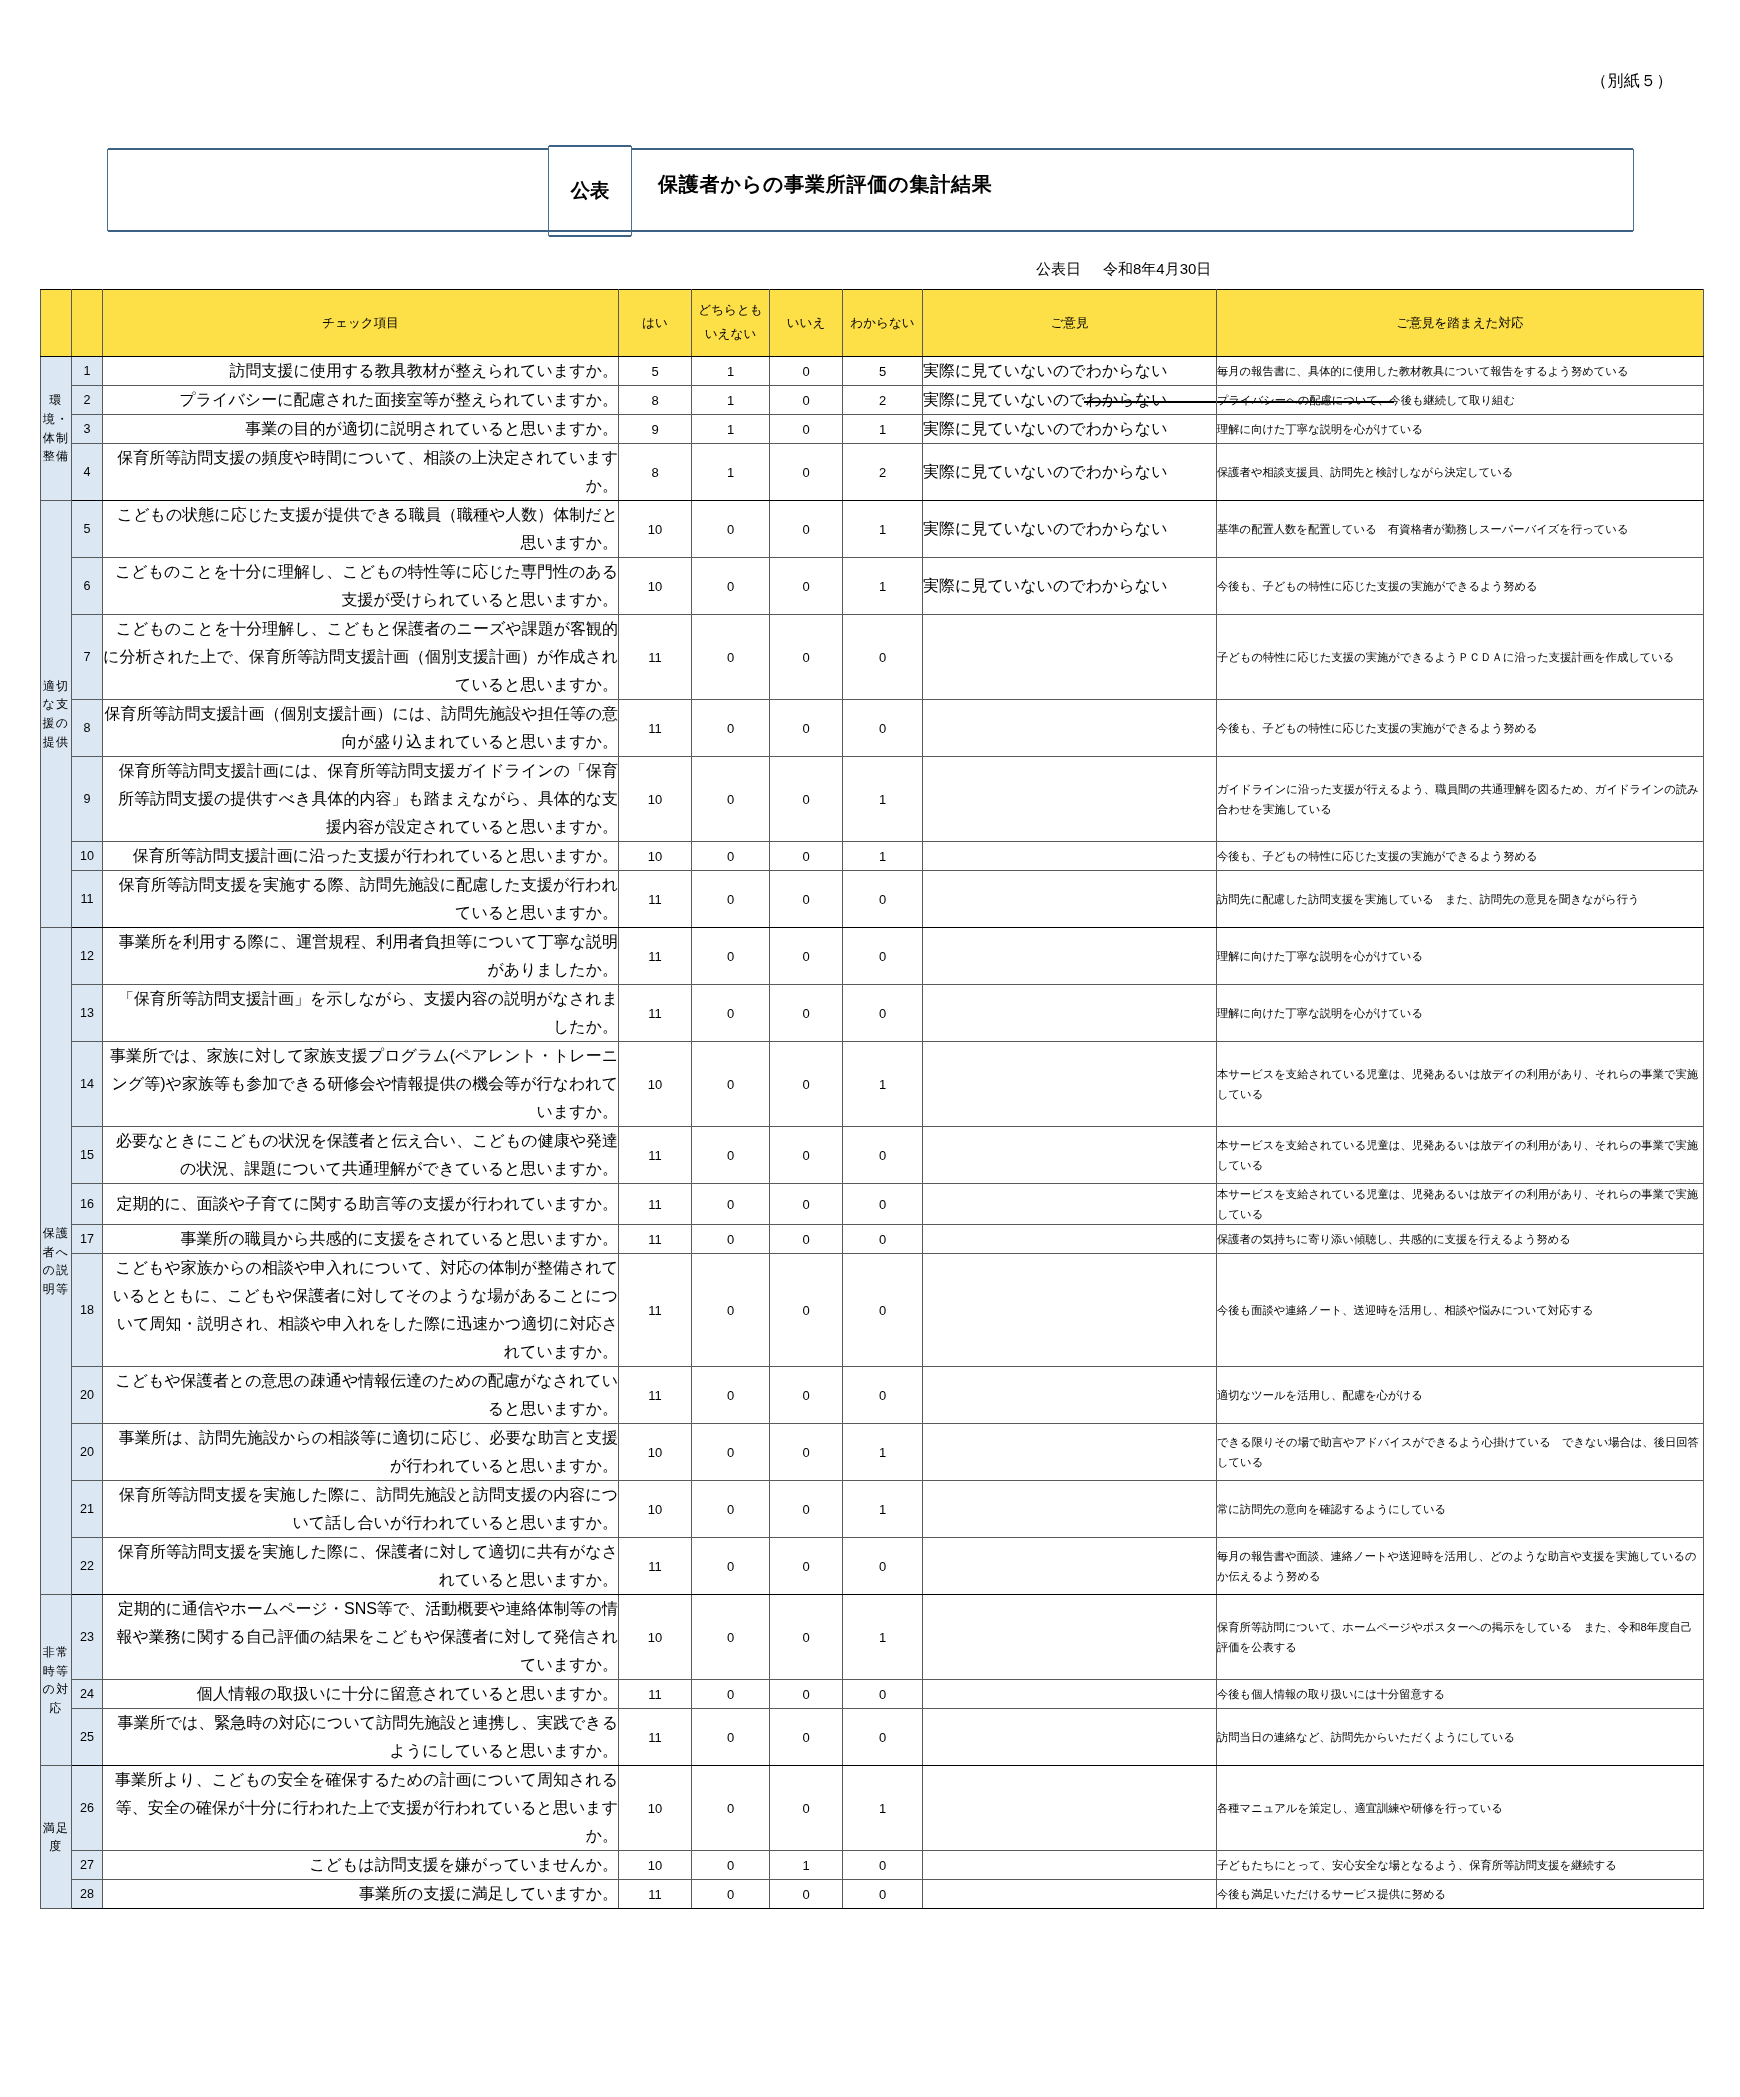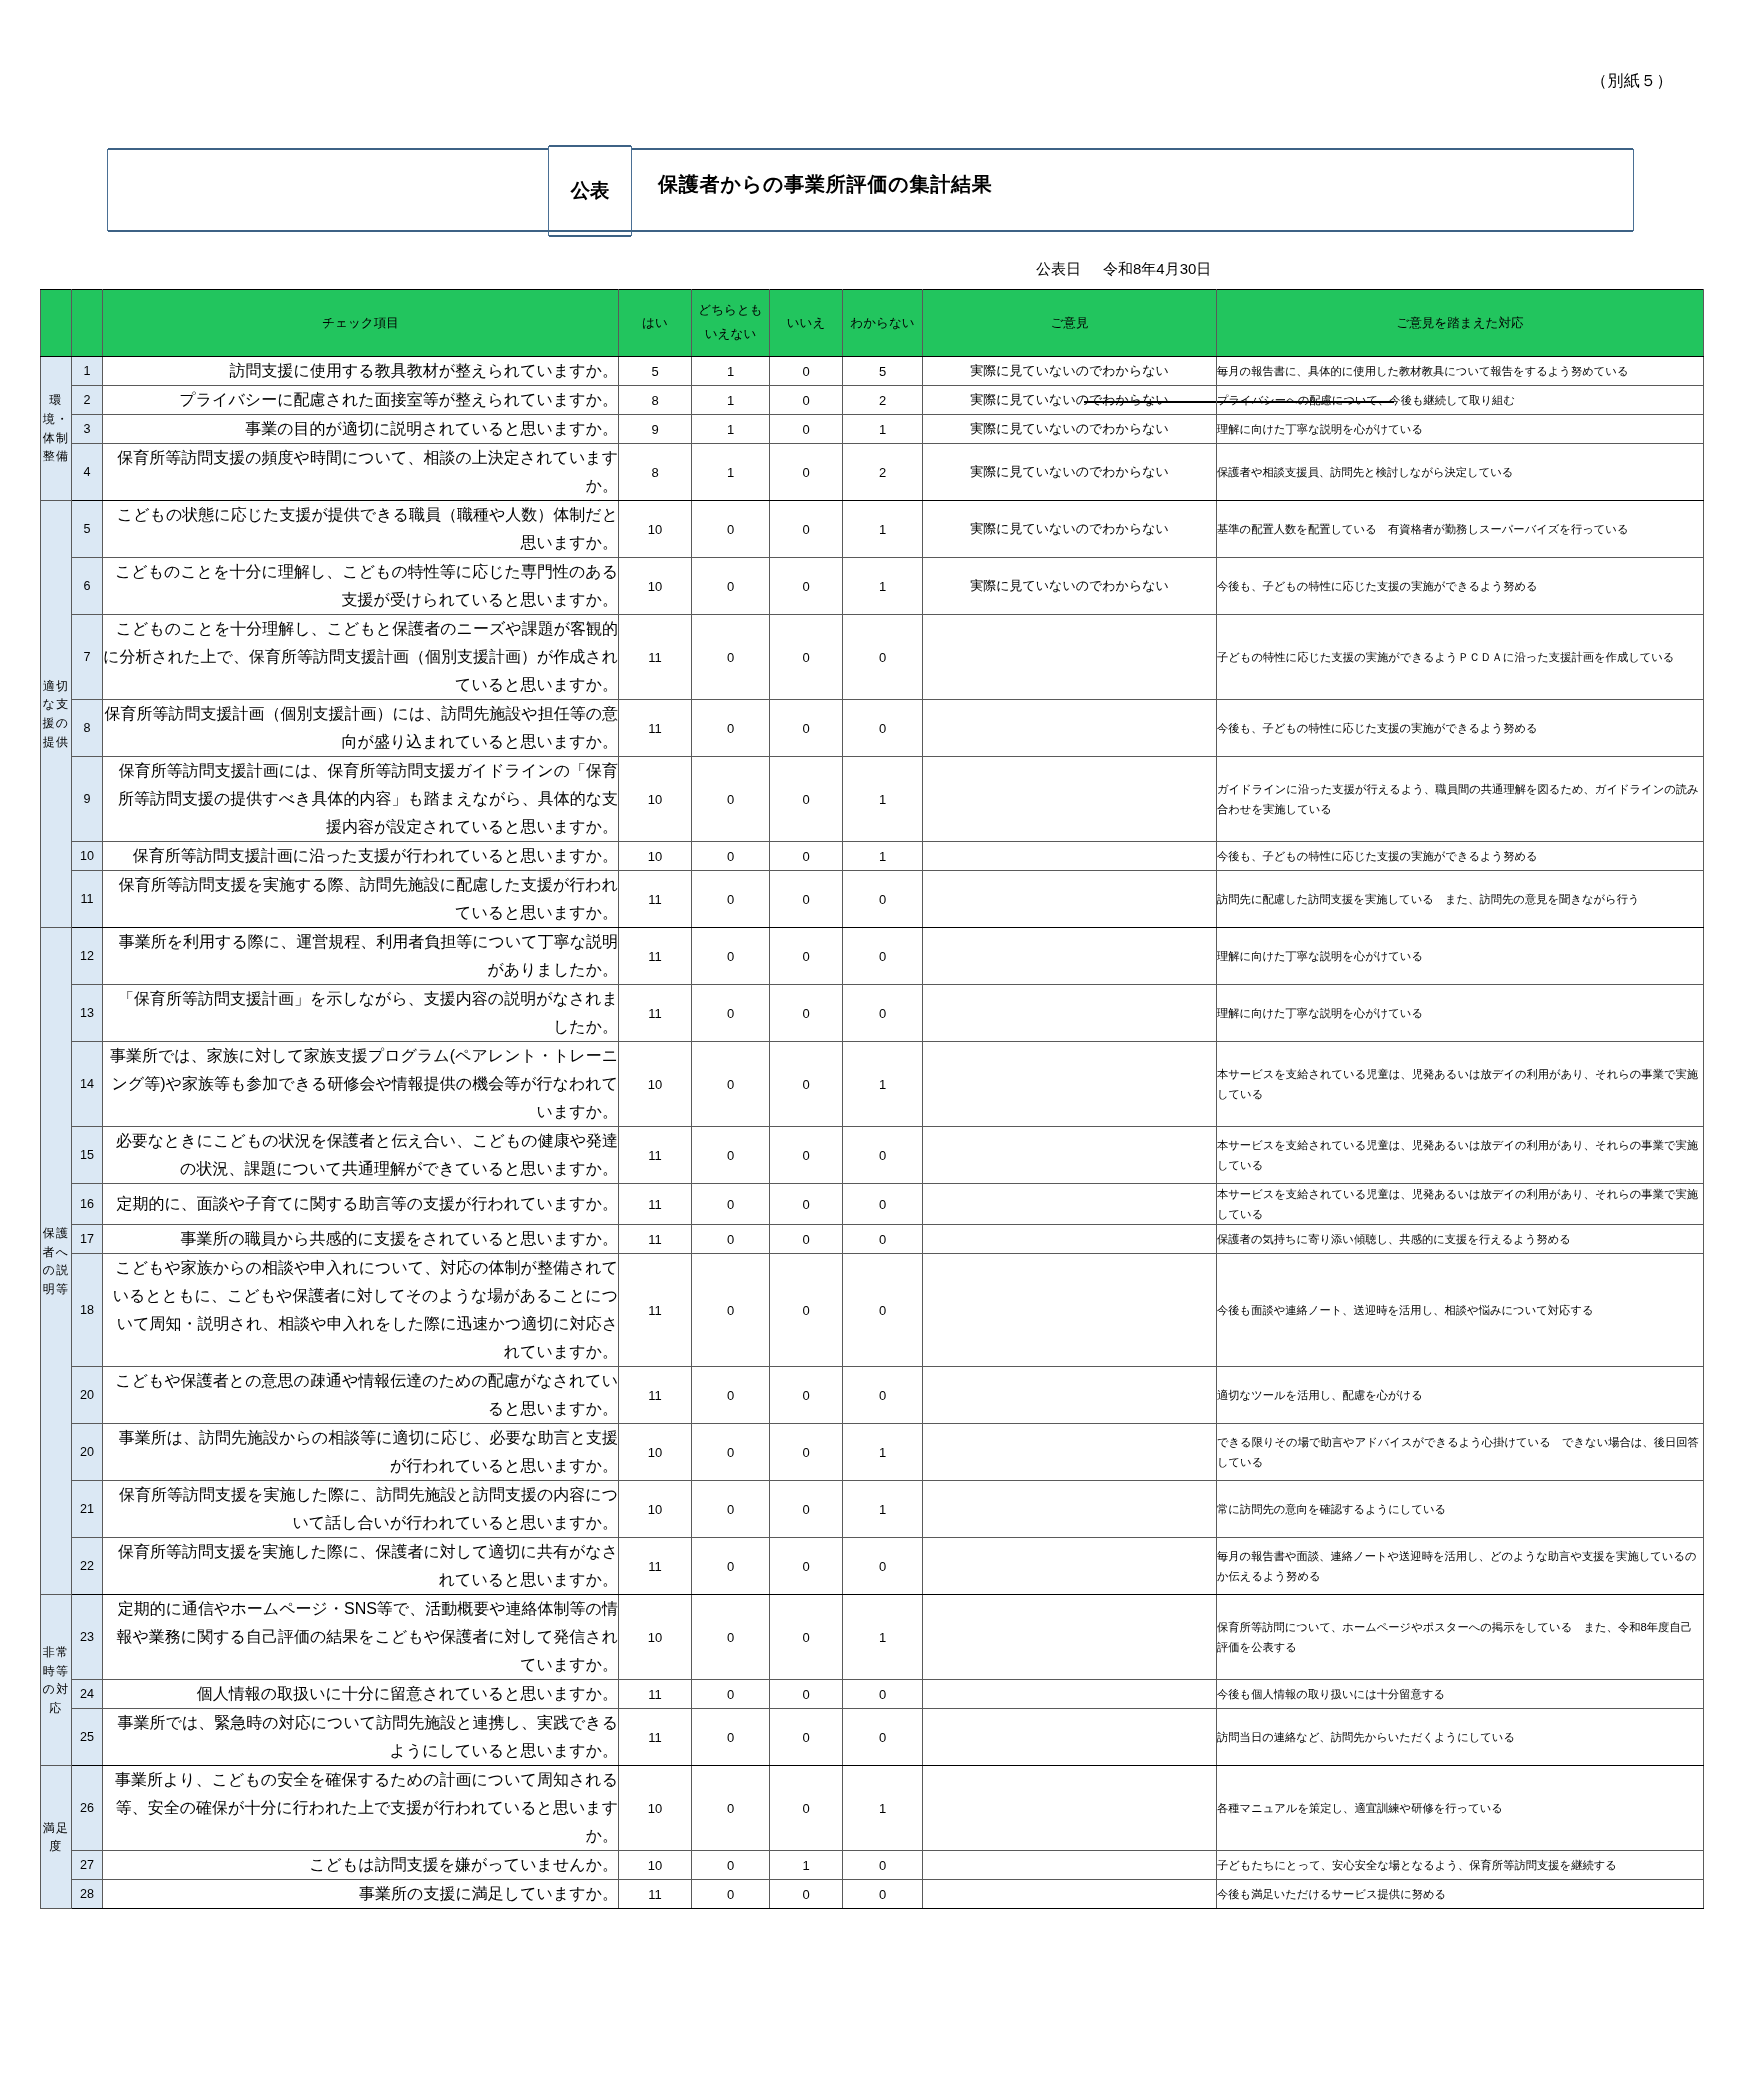--- a/index.html
+++ b/index.html
@@ -190,21 +190,21 @@
   }
   table.survey th,
   table.survey td {
     border: 0.4px solid #5a5a5a;
     box-sizing: border-box;
     vertical-align: middle;
     padding: 0;
   }
   
   table.survey thead th {
-    background: #22c55e;
+    background: #fde047;
     font-weight: normal;
     height: 67px;
     text-align: center;
     font-size: 12.6px;
     border-top: 1.7px solid #000;
     border-bottom: 1.7px solid #000;
   }
   th.h-cat  { width: 31px; }
   th.h-no   { width: 31px; }
   th.h-item { width: 516px; }
@@ -235,24 +235,24 @@
     text-align: right;
     padding: 4.2px 3.4px 4.2px 4.2px;
     line-height: 1.75;
     font-size: 16px;
   }
   td.num {
     text-align: center;
     font-size: 13px;
   }
   td.comment {
-    text-align: center;
+    text-align: left;
     padding: 4.2px 3.4px;
     line-height: 1.75;
-    font-size: 13px;
+    font-size: 16px;
   }
   td.response {
     text-align: left;
     padding: 4.2px 4.2px;
     line-height: 1.78;
     font-size: 11.3px;
   }
   tr.sec-end > td { border-bottom: 1.7px solid #000; }
   tr.sec-start > td { border-top: 1.7px solid #000; }
   tbody tr:last-child > td { border-bottom: 1.7px solid #000; }

